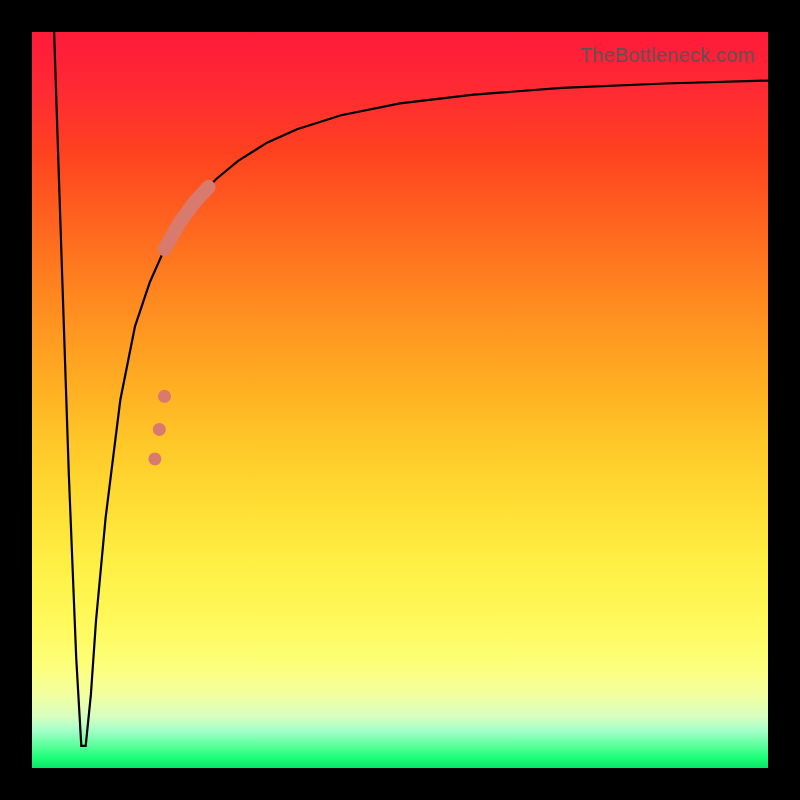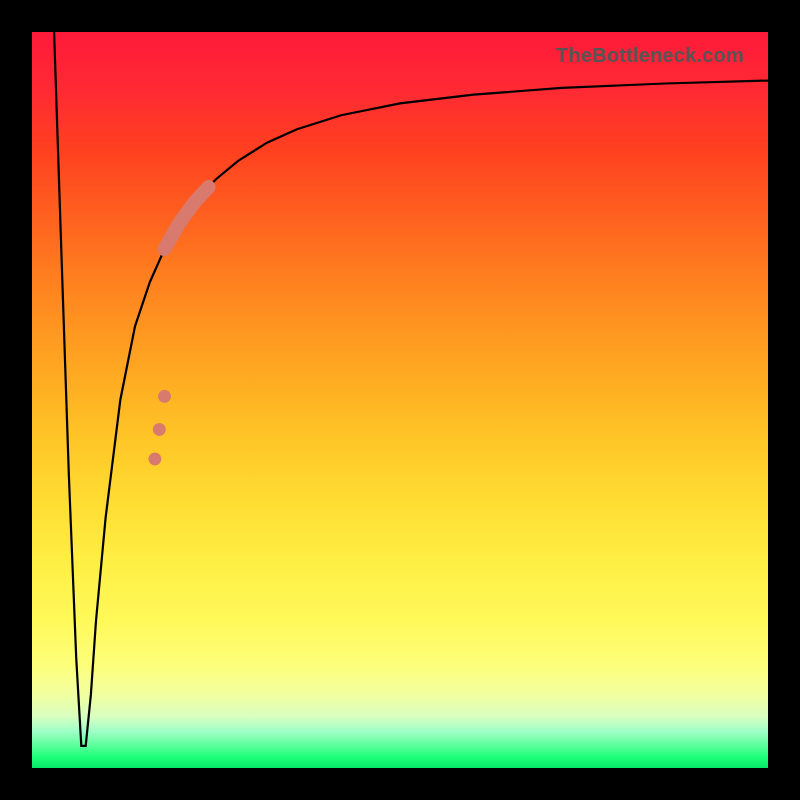--- a/index.html
+++ b/index.html
@@ -33,24 +33,24 @@
       #d8ffc0 93%,
       #a0ffc8 95%,
       #5aff9a 97%,
       #1eff7a 98.5%,
       #08e868 100%
     );
   }
   .watermark {
     position: absolute;
     top: 12px;
-    right: 24px;
+    right: 13px;
     color: #555;
     font-size: 20px;
-    font-weight: 700;
+    font-weight: 400;
     letter-spacing: 0.2px;
     font-family: Arial, sans-serif;
     z-index: 10;
   }
   svg.curve {
     position: absolute;
     left: 0;
     top: 0;
     width: 736px;
     height: 736px;

